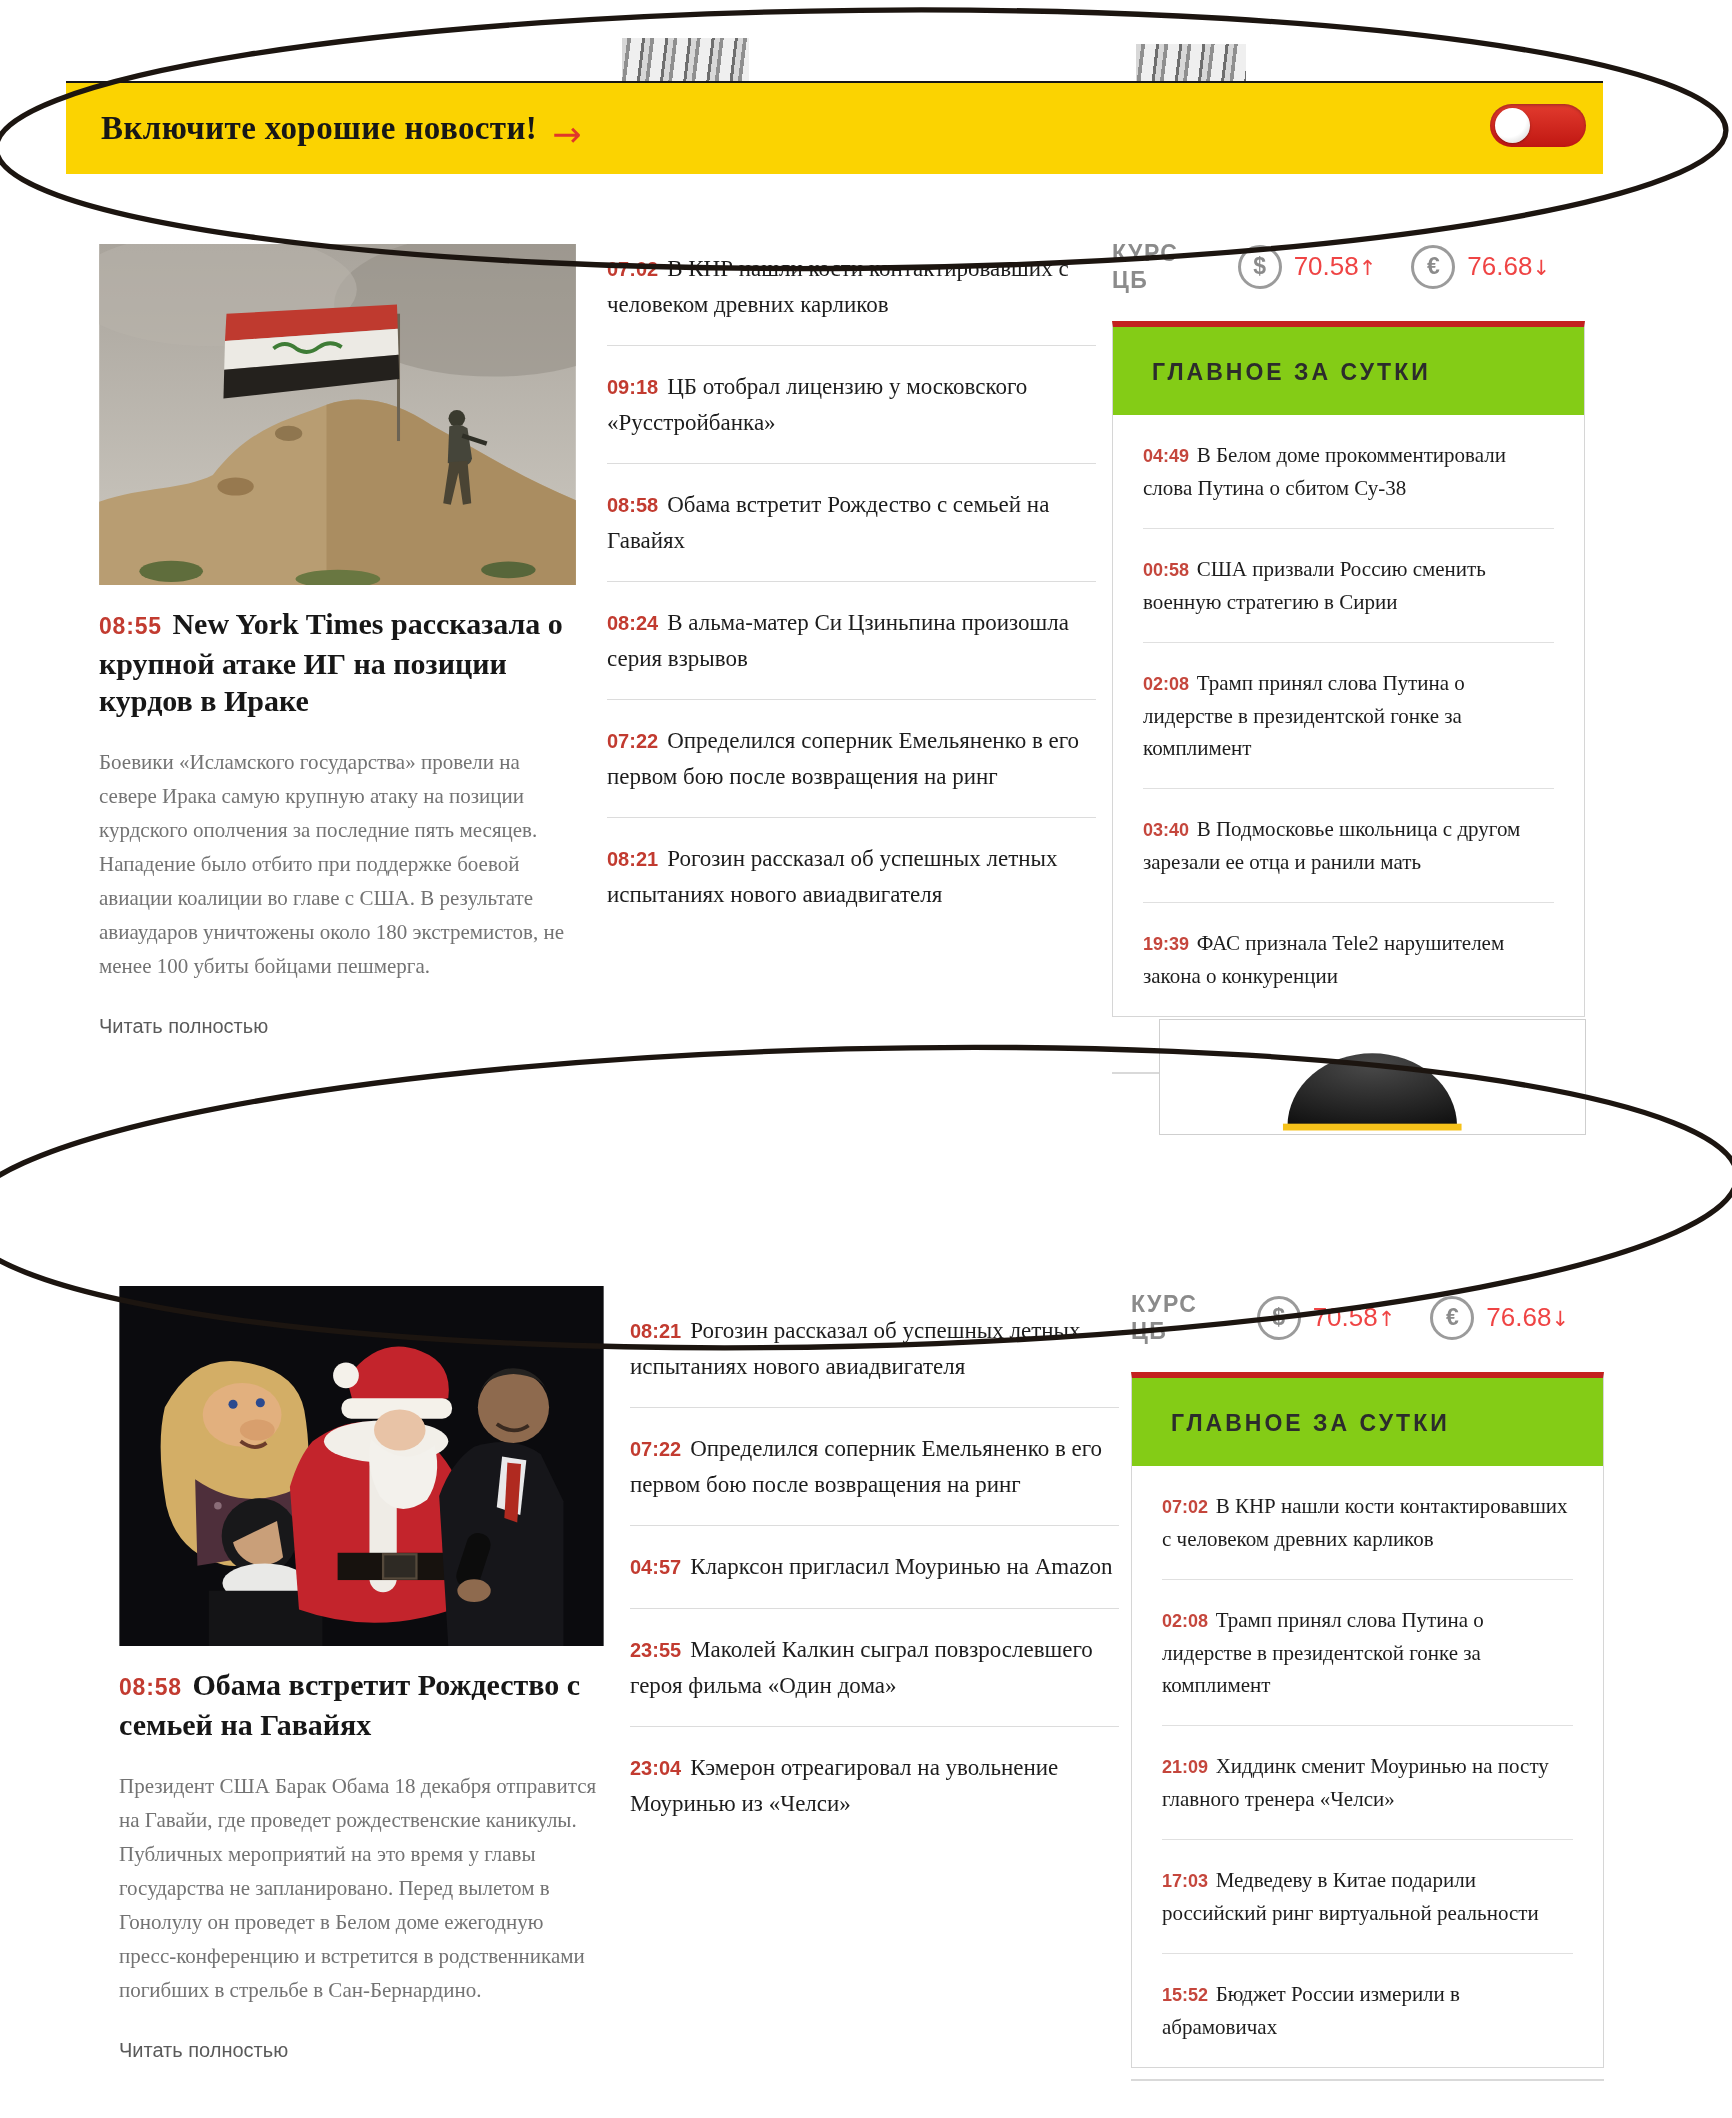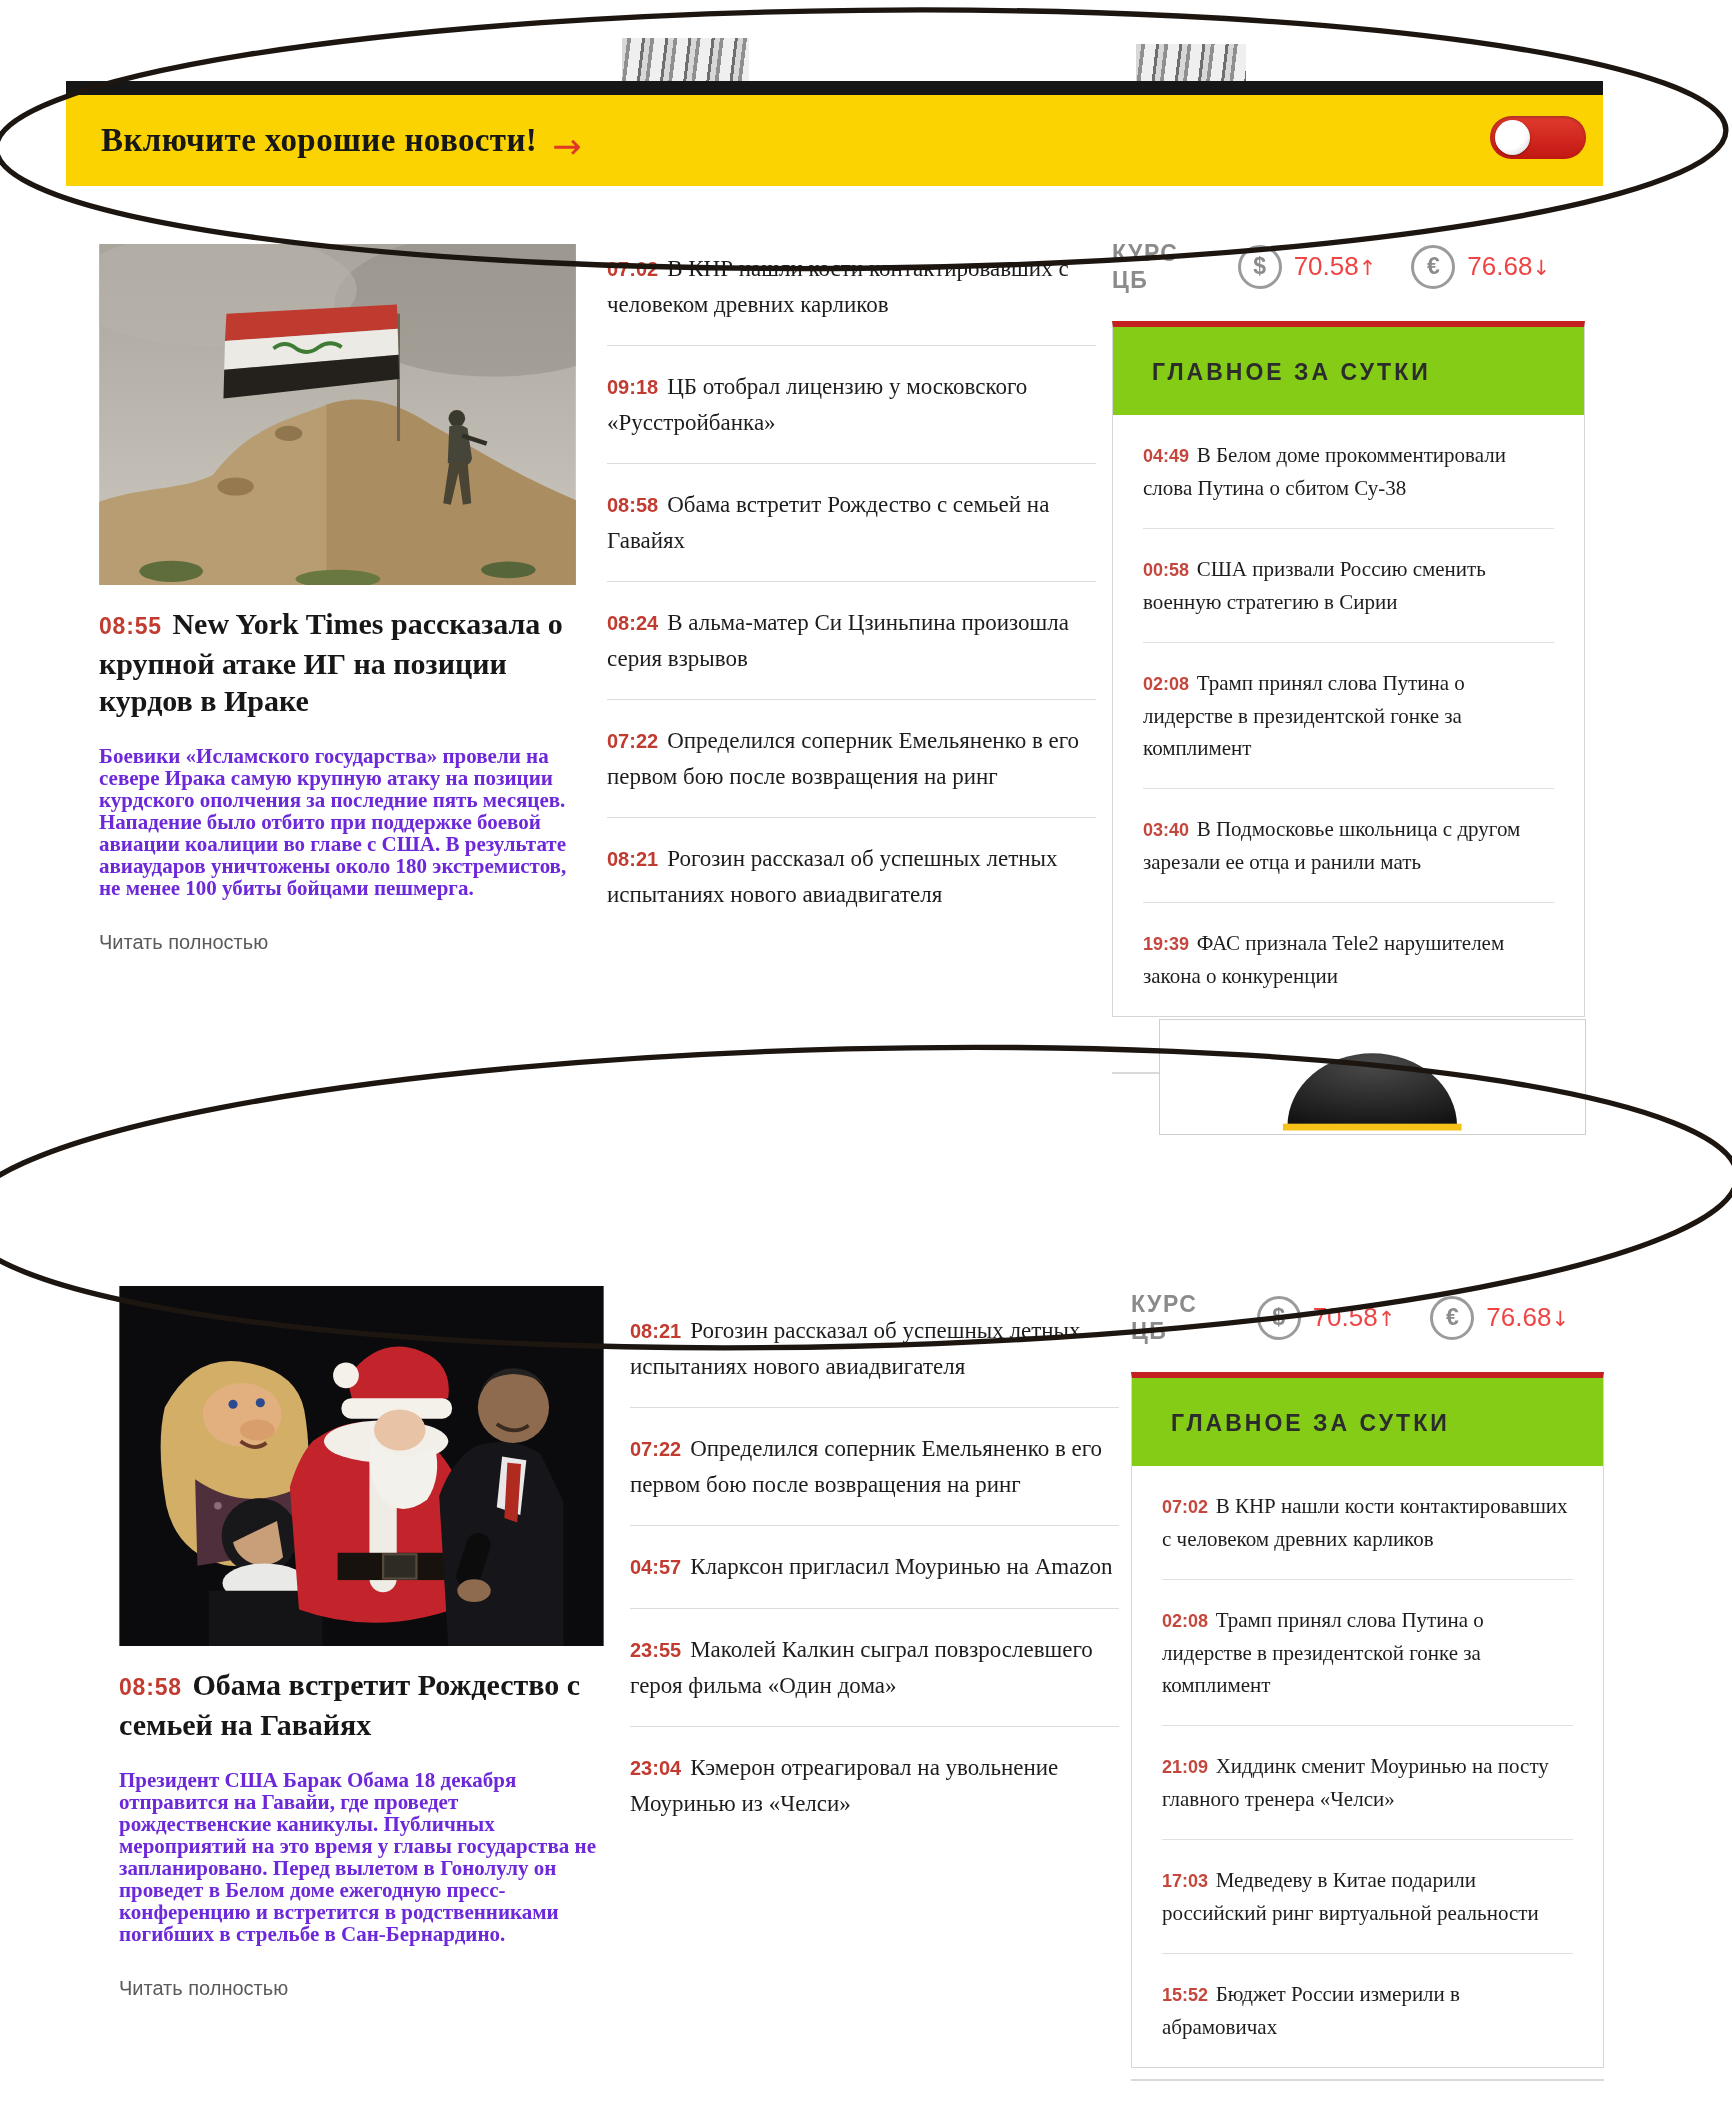--- a/index.html
+++ b/index.html
@@ -7,21 +7,21 @@
         font-family:"Liberation Serif","DejaVu Serif",serif;color:#1c1c1c;}
 
   
   .top-frag{position:absolute;background:repeating-linear-gradient(97deg,#d8d8d8 0 5.3px,#8f8f8f 5.3px 9px,#efefef 9px 20px,#6e6e6e 20px 23px);}
   .f1{left:622px;top:38px;width:127px;height:43px;}
   .f2{left:1136px;top:44px;width:110px;height:37px;}
   .topbar{position:absolute;left:66px;top:81px;width:1537px;height:13.7px;background:#161616;}
 
   
   .banner{position:absolute;background:#fbd301;display:flex;align-items:center;}
-  .banner1{left:66px;top:95px;width:1537px;height:91px;padding-left:35px;box-sizing:border-box;}
+  .banner1{left:66px;top:83px;width:1537px;height:91px;padding-left:35px;box-sizing:border-box;}
   .banner2{left:83px;top:1134px;width:1540px;height:95px;padding-left:119px;box-sizing:border-box;}
   .banner-text{font-weight:bold;font-size:33px;color:#171717;letter-spacing:0.4px;}
   .banner-arrow{color:#e0372a;font-size:35px;margin-left:15px;position:relative;top:5.3px;font-family:"DejaVu Sans",sans-serif;}
   .toggle{position:absolute;border-radius:26px;}
   .toggle-off{right:16.7px;top:20.5px;width:96px;height:43px;background:linear-gradient(#e23b2e,#c01712);box-shadow:inset 0 1.5px 3px rgba(0,0,0,.25);}
   .toggle-on{right:20.5px;top:20.5px;width:96px;height:44px;background:linear-gradient(#74c23a,#4f9e1d);box-shadow:inset 0 1.5px 3px rgba(0,0,0,.25);}
   .knob{position:absolute;border-radius:50%;width:35px;height:35px;top:4.6px;
         background:radial-gradient(circle at 38% 32%,#ffffff 0 55%,#c9c9c9 100%);box-shadow:0 0.8px 2.3px rgba(0,0,0,.35);}
   .toggle-off .knob{left:4.6px;}
   .toggle-on .knob{right:4.6px;}
@@ -33,21 +33,21 @@
   .s1c3{left:1112px;top:239px;width:473px;}
   .s2c1{left:119px;top:1286px;width:485px;}
   .s2c2{left:630px;top:1290px;width:489px;}
   .s2c3{left:1131px;top:1290px;width:473px;}
 
   .photo{display:block;width:100%;}
 
   .headline{margin:20px 0 0;font-size:30px;line-height:37px;font-weight:bold;color:#171717;}
   .time-red{font-family:"Liberation Sans","DejaVu Sans",sans-serif;color:#c23b30;font-weight:bold;}
   .headline .time-red{font-size:23px;margin-right:10.6px;letter-spacing:0.8px;}
-  .article-body{margin:26px 0 0;font-size:21px;line-height:22px;color:#6d28d9;font-weight:bold;}
+  .article-body{margin:26px 0 0;font-size:21px;line-height:34px;color:#737373;}
   .readmore{margin-top:32px;display:inline-block;font-family:"Liberation Sans","DejaVu Sans",sans-serif;
             font-size:20px;color:#5a5a5a;cursor:pointer;}
 
   .feed-item{padding:23px 0;border-bottom:0.8px solid #dcdcdc;font-size:23px;line-height:35px;color:#1d1d1d;cursor:pointer;}
   .feed-item:last-child{border-bottom:none;}
   .feed-item .time-red{font-size:20px;margin-right:9px;}
 
   .kurs{display:flex;align-items:center;height:55px;font-family:"Liberation Sans","DejaVu Sans",sans-serif;}
   .kurs-label{font-size:23px;font-weight:bold;color:#8b8b8b;letter-spacing:1.5px;margin-right:33px;}
   .cicon{width:38px;height:38px;border:3px solid #9b9b9b;border-radius:50%;color:#8b8b8b;font-size:23px;font-weight:bold;

